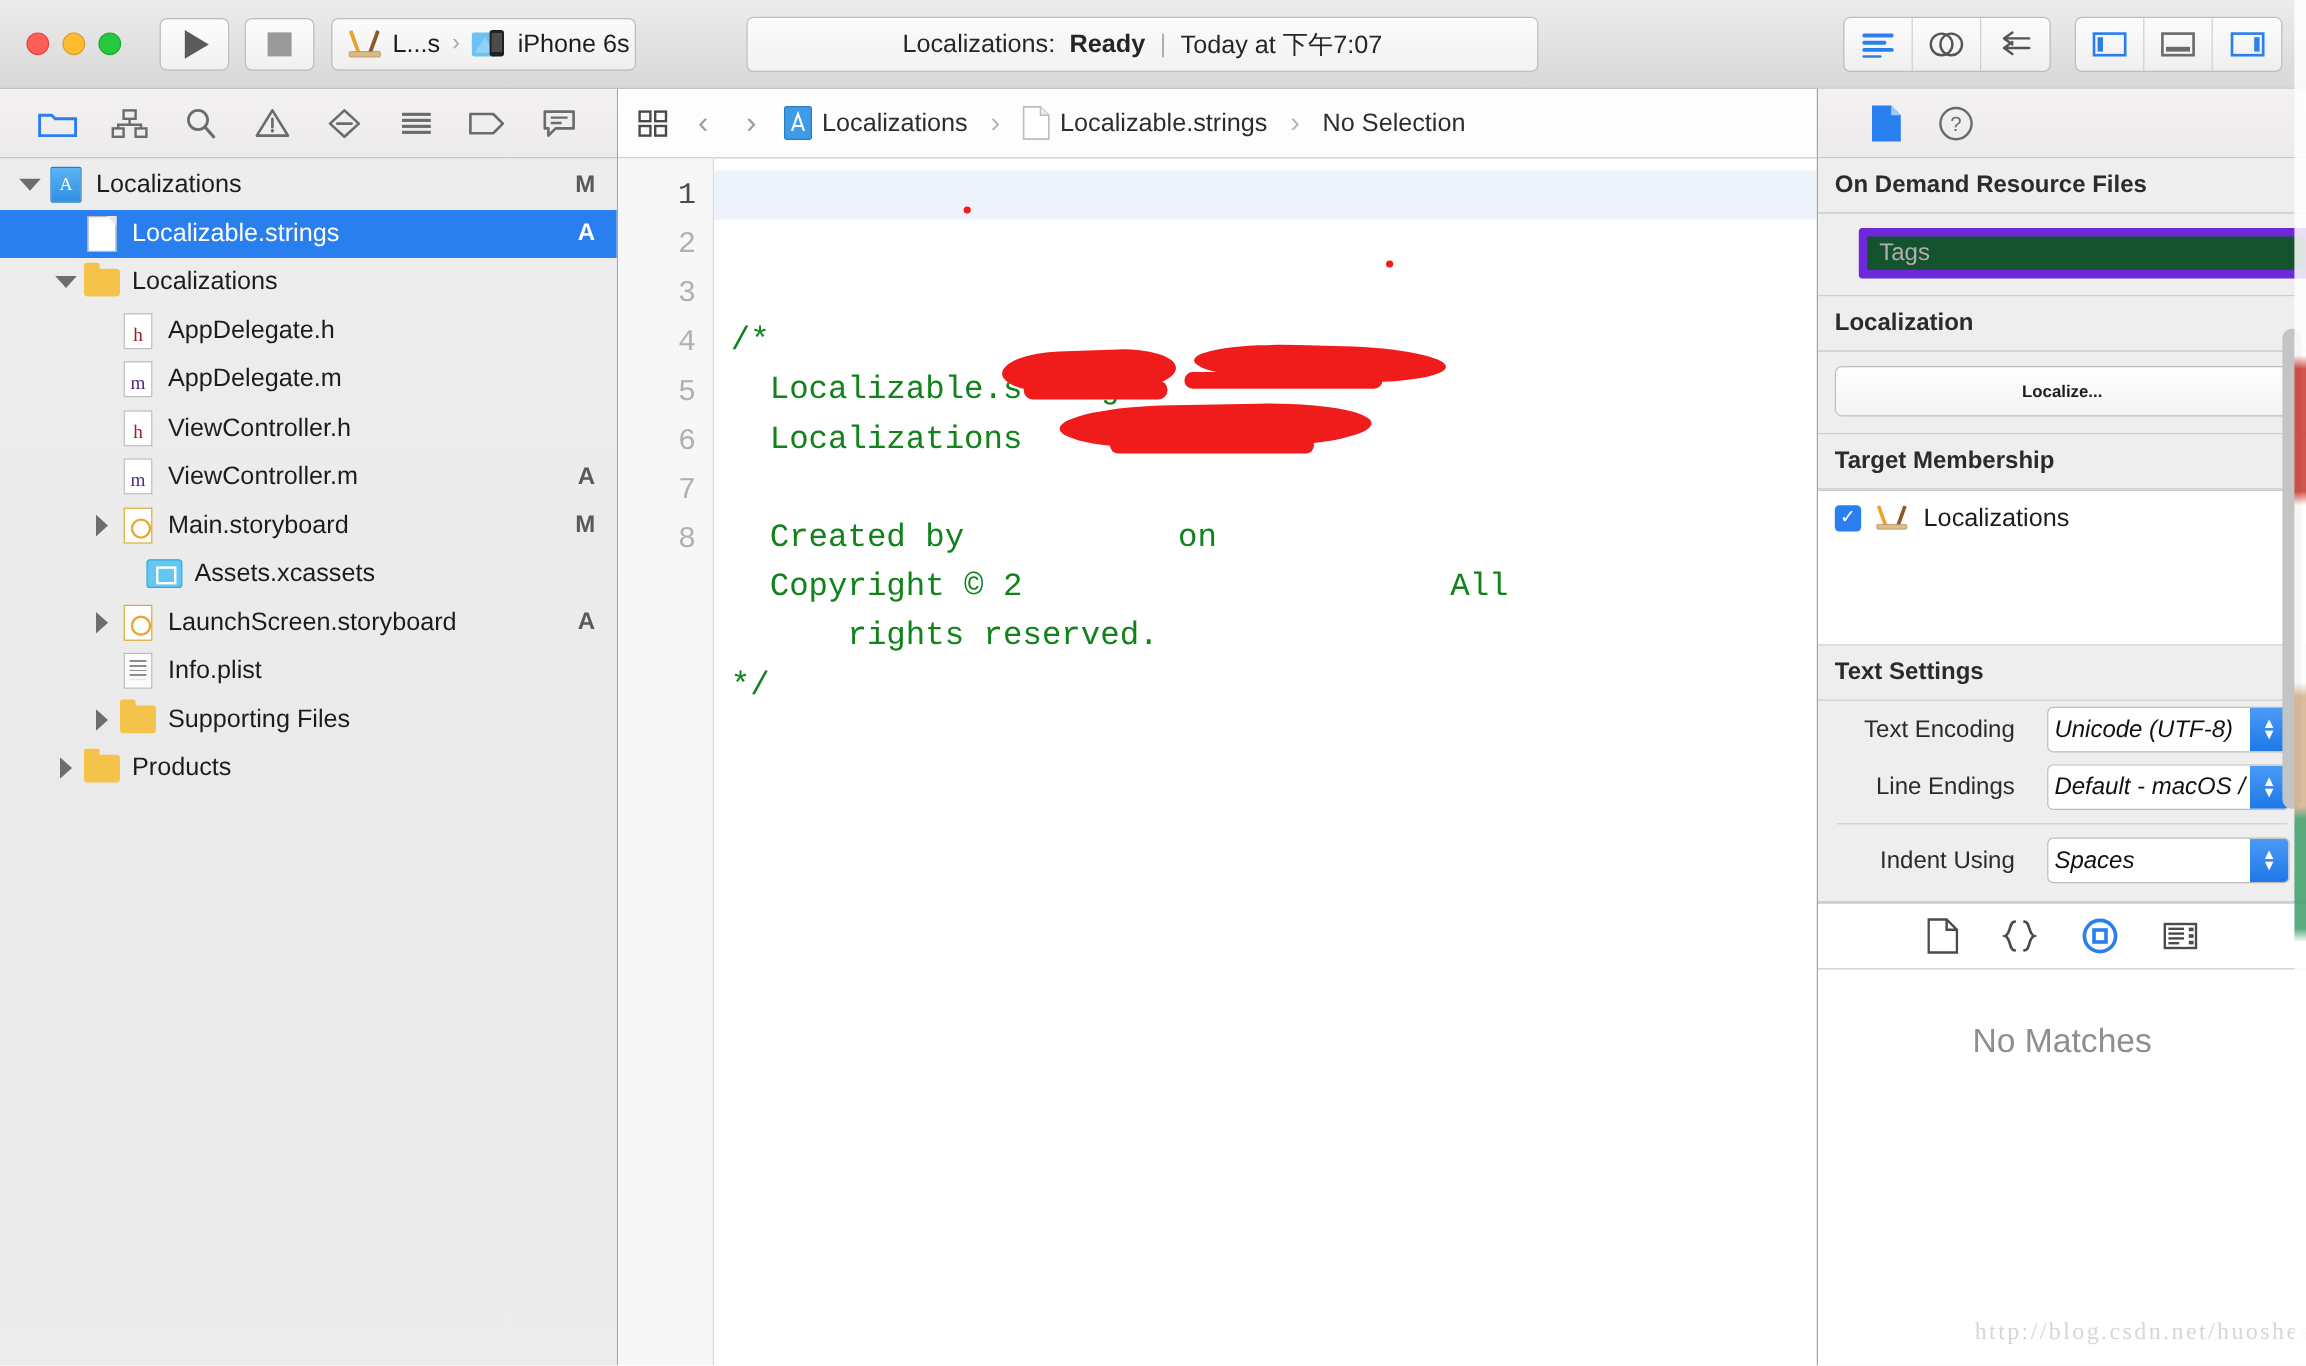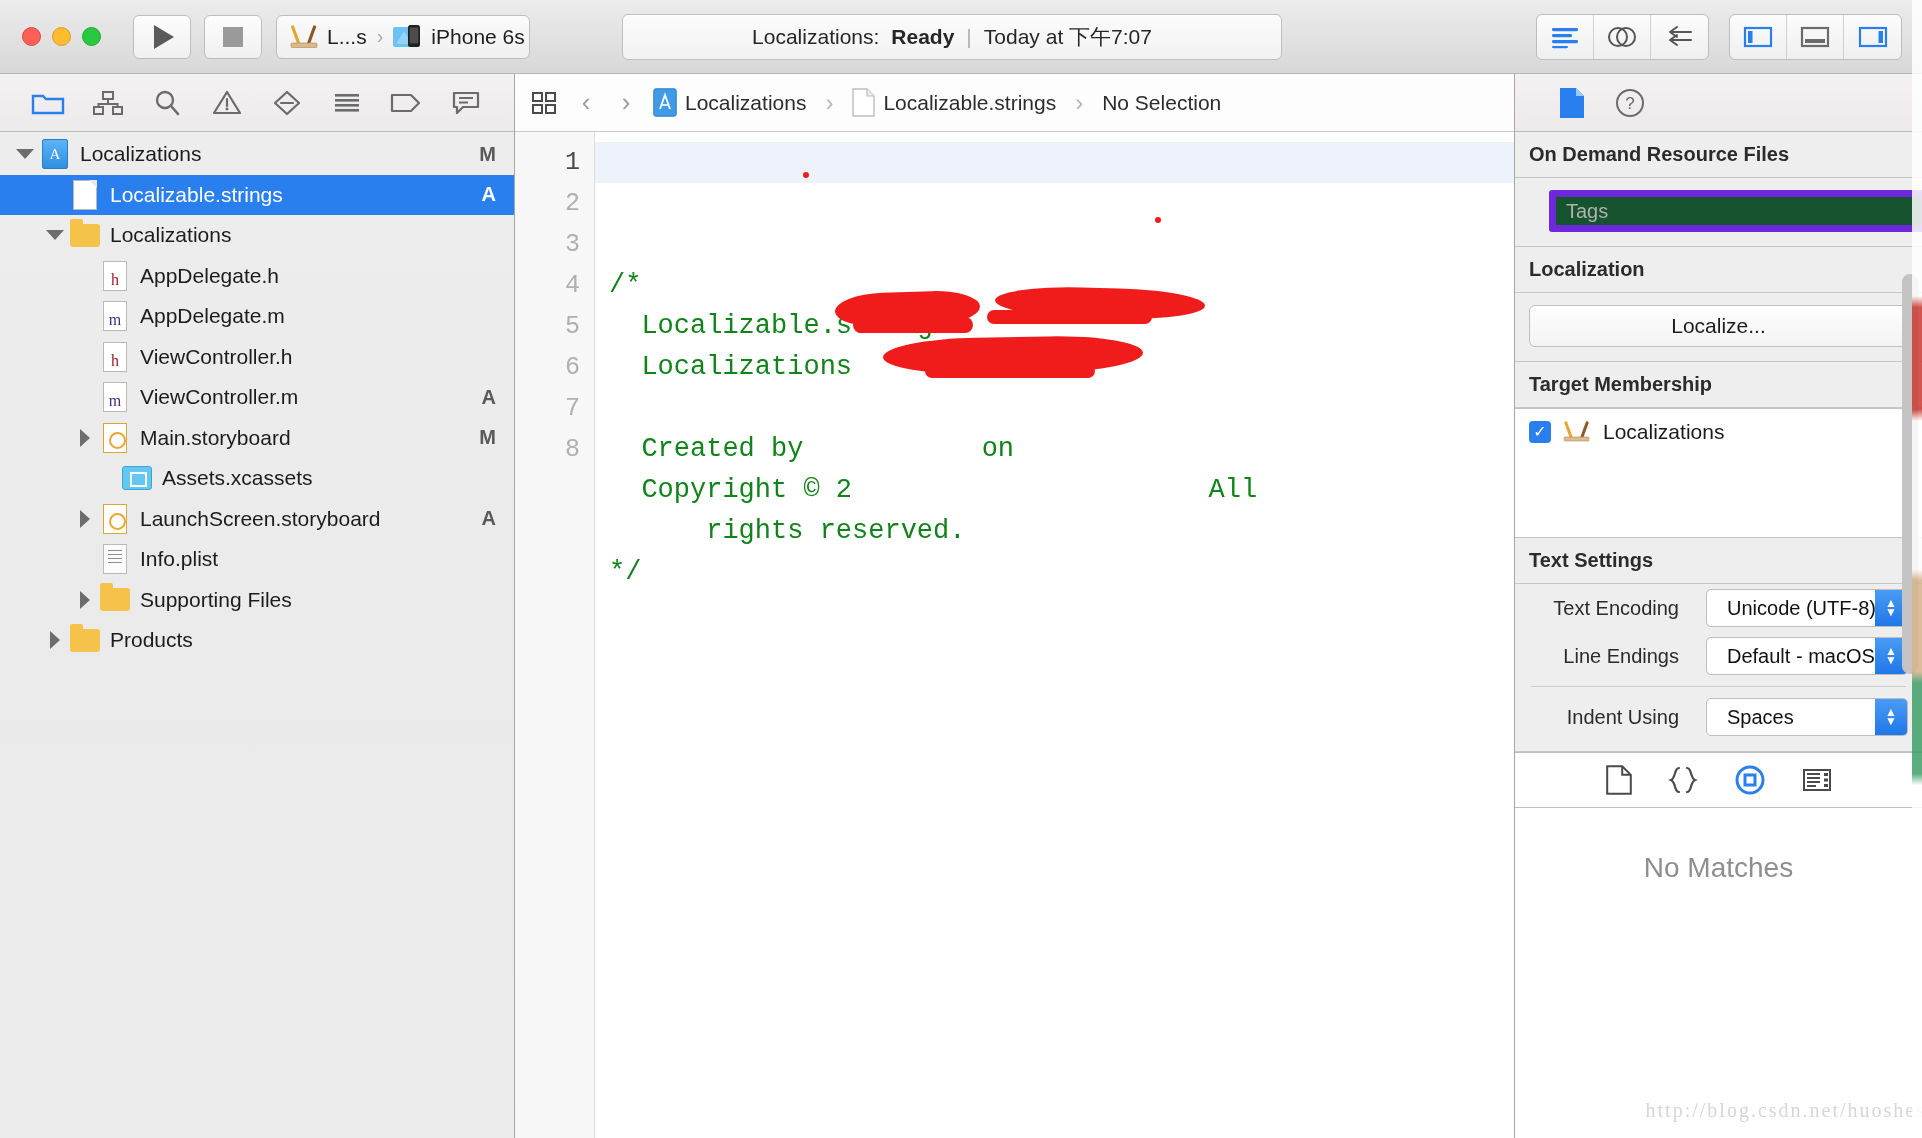--- a/index.html
+++ b/index.html
@@ -208,21 +208,21 @@
     width: 100%; height: 42px; background: #14532d;
     border: 7px solid #6d28d9; border-radius: 3px;
     display: flex; align-items: center; padding: 0 10px;
     font-size: 20px; color: #b0b0b0; margin-left: 20px;
   }
   .localize-btn {
     width: 100%; height: 42px;
     background: linear-gradient(to bottom,#fefefe,#f3f3f3);
     border: 1px solid #c0c0c0; border-radius: 6px;
     display: flex; align-items: center; justify-content: center;
-    font-size: 21px; color: #1d1d1d;
+    font-size: 14px; color: #1d1d1d; font-weight: bold;
   }
   .target-list {
     background: #fff; border: 1px solid #c3c3c3;
     height: 130px; margin: 0; padding: 6px 0 0 0;
     border-left: none; border-right: none;
   }
   .target-row { display: flex; align-items: center; gap: 12px; padding: 0 14px; height: 34px; font-size: 21px; color:#1c1c1c;}
   .cbx {
     width: 22px; height: 22px; border-radius: 4px; background: #2a7fef;
     display: flex; align-items: center; justify-content: center;
@@ -230,21 +230,21 @@
   }
 
   .ts-row { display: flex; align-items: center; gap: 27px; padding: 5px 14px; }
   .ts-label { font-size: 20px; color: #2b2b2b; text-align: right; flex: 0 0 150px; }
   .popup {
     flex: 1 1 auto; height: 38px; background: #fff;
     border: 1px solid #bdbdbd; border-radius: 5px;
     display: flex; align-items: center; position: relative; overflow: hidden;
     font-size: 20px; color: #111;
   }
-  .popup .pv { padding-left: 20px; white-space: nowrap; overflow: hidden; text-overflow: clip; flex:1 1 auto; }
+  .popup .pv { padding-left: 5px; white-space: nowrap; overflow: hidden; text-overflow: clip; flex:1 1 auto;font-style:italic; }
   .popup .arrows {
     width: 32px; height: 100%; flex: 0 0 32px;
     background: linear-gradient(to bottom,#4a9bf5,#1f78e8);
     display: flex; flex-direction: column; align-items: center; justify-content: center;
     color: #fff; font-size: 12px; line-height: 9px;
   }
   .ts-sep { height: 1px; background: #cdcdcd; margin: 6px 16px; }
 
   .lib-tabbar {
     height: 56px; flex: 0 0 56px; background: #fff;

